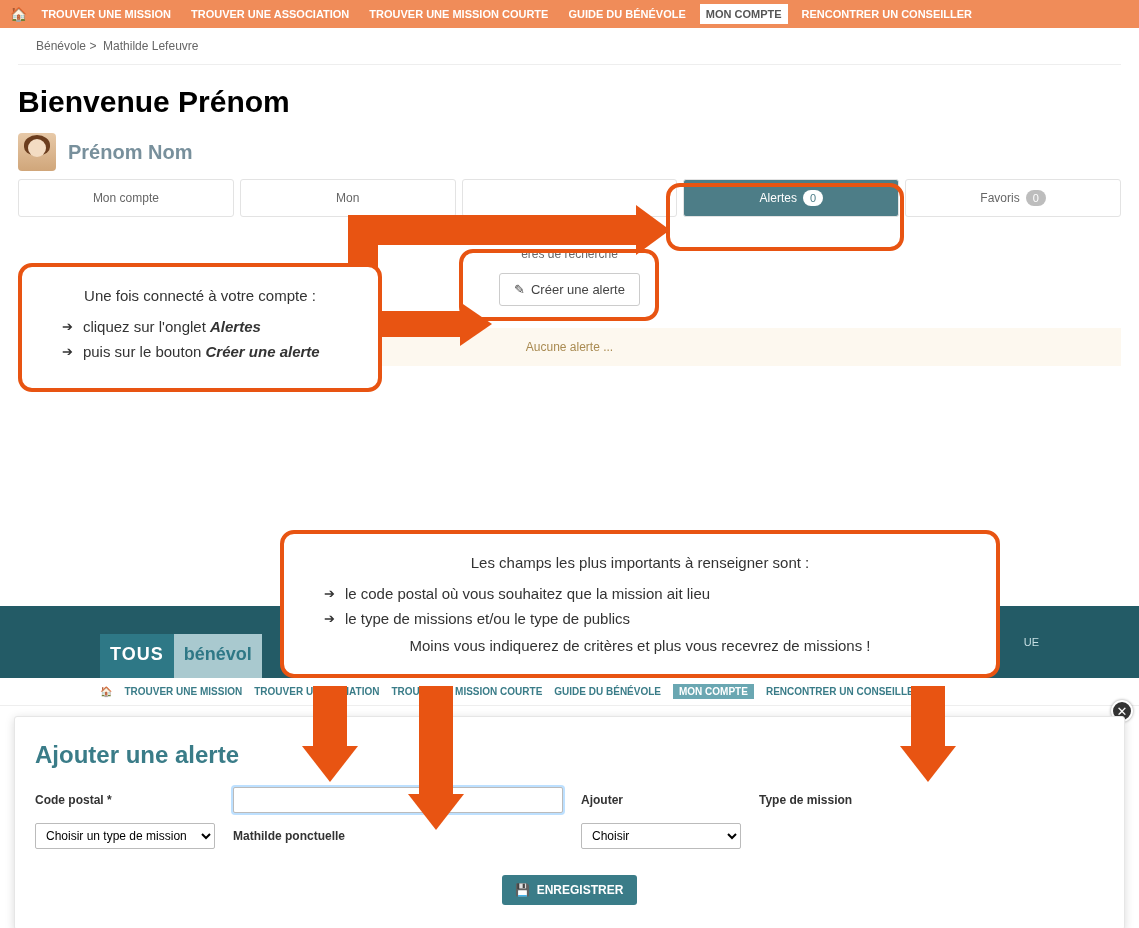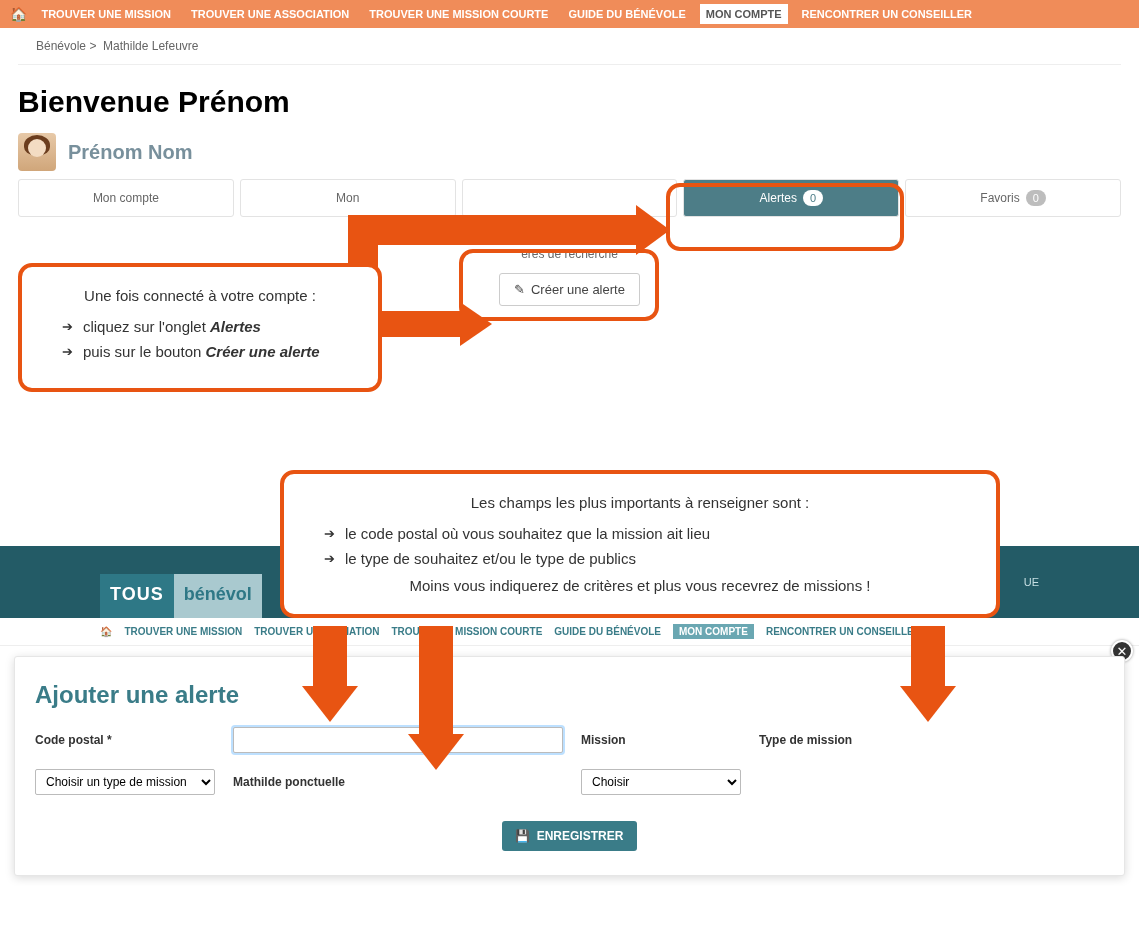--- a/index.html
+++ b/index.html
@@ -58,21 +58,21 @@
   .logo .l2{ background:#a9c9cf; color:#2e7886; font-weight:700; padding:10px 10px; font-size:18px;}
   .header2 .right-link{color:#c7dfe3;font-size:11px;align-self:center;}
   .nav2 { background:#fff; border-bottom:1px solid #eee; padding:6px 100px; display:flex; gap:12px; font-size:10px; font-weight:700; color:#3a7c88; align-items:center;}
   .nav2 .item2{cursor:pointer;}
   .nav2 .item2.active{background:#6aa7b2;color:#fff;padding:2px 6px;}
 
   .modal-wrap{ position:relative; padding:10px 14px;}
   .close-badge{position:absolute; right:6px; top:-6px; width:22px;height:22px;border-radius:50%;background:#333;color:#fff;display:flex;align-items:center;justify-content:center;font-size:13px;cursor:pointer;border:2px solid #fff;box-shadow:0 0 3px rgba(0,0,0,.4);}
   .modal{background:#fff;border:1px solid #e6e6e6;border-radius:3px;box-shadow:0 2px 10px rgba(0,0,0,.15);padding:24px 20px; position:relative;}
   .modal h2{color:#3a7c88;font-size:24px;font-weight:700;margin-bottom:18px;}
-  .form-grid{display:grid;grid-template-columns: 180px 330px 160px 330px; gap:16px 18px; align-items:center; font-size:12px;}
+  .form-grid{display:grid;grid-template-columns: 180px 330px 160px 330px; gap:10px 18px; align-items:center; font-size:12px;}
   .form-grid label{font-weight:700;color:#333;}
   .req::after{content:" *";}
   .form-grid input[type=text], .form-grid select{width:100%;height:26px;border:1px solid #bbb;border-radius:2px;padding:2px 6px;font-size:12px;background:#fff;}
   .form-grid input.hl{box-shadow:0 0 0 2px #bde0ff;}
   .btn-primary{display:inline-flex;align-items:center;gap:6px;background:#3a7c88;color:#fff;border:none;border-radius:3px;padding:8px 14px;font-size:12px;font-weight:700;cursor:pointer;margin:26px auto 0 auto;}
   .center{text-align:center;}
 
   
   .big-arrow{position:absolute;z-index:6;}
   .big-arrow .bshaft{width:34px;background:#e85412;position:absolute;}
@@ -130,20 +130,21 @@
 
   <div class="content-area">
     <div class="create-section-text">ères de recherche</div>
     <div style="display:inline-block;position:relative;">
       <div class="tab-highlight" style="left:-40px;top:-24px;width:200px;height:72px;position:absolute;"></div>
       <button class="btn-outline">
         <span>✎</span>
         <span>Créer une alerte</span>
       </button>
     </div>
+    <div class="no-alert">Aucune alerte ...</div>
   </div>
 
   <div class="callout" style="left:0px; top:198px; width:364px;">
     <div class="lead">Une fois connecté à votre compte :</div>
     <ul>
       <li>
           <span class="arr">➔</span>
           <span><span>cliquez sur l'onglet </span><strong><em>Alertes</em></strong></span>
         </li>
       <li>
@@ -172,21 +173,21 @@
 
   <div class="callout" style="left:280px; top:-6px; width:720px;">
     <div class="lead">Les champs les plus importants à renseigner sont :</div>
     <ul>
       <li>
           <span class="arr">➔</span>
           <span>le code postal où vous souhaitez que la mission ait lieu</span>
         </li>
       <li>
           <span class="arr">➔</span>
-          <span>le type de souhaitez et/ou le type de publics</span>
+          <span>le type de missions et/ou le type de publics</span>
         </li>
     </ul>
     <div style="text-align:center;margin-top:10px;">Moins vous indiquerez de critères et plus vous recevrez de missions !</div>
   </div>
 
   <div class="big-arrow" style="left:302px;top:150px;">
     <div class="bshaft" style="left:11px;top:0;height:62px;"></div>
     <div class="bhead" style="left:0;top:60px;"></div>
   </div>
   <div class="big-arrow" style="left:408px;top:150px;">
@@ -218,21 +219,21 @@
     <span class="item2">RENCONTRER UN CONSEILLER</span>
   </div>
 
   <div class="modal-wrap">
     <div class="close-badge">✕</div>
     <div class="modal">
       <h2>Ajouter une alerte</h2>
       <div class="form-grid">
         <label class="req">Code postal</label>
         <input type="text" class="hl" style="">
-        <label>Mission</label>
+        <label>Ajouter</label>
 
         <label>Type de mission</label>
         <select><option>Choisir un type de mission</option></select>
         <label>Mathilde ponctuelle</label>
         <select><option>Choisir</option></select>
       </div>
       <div class="center">
         <button class="btn-primary">
           <span>💾</span>
           <span>ENREGISTRER</span>

